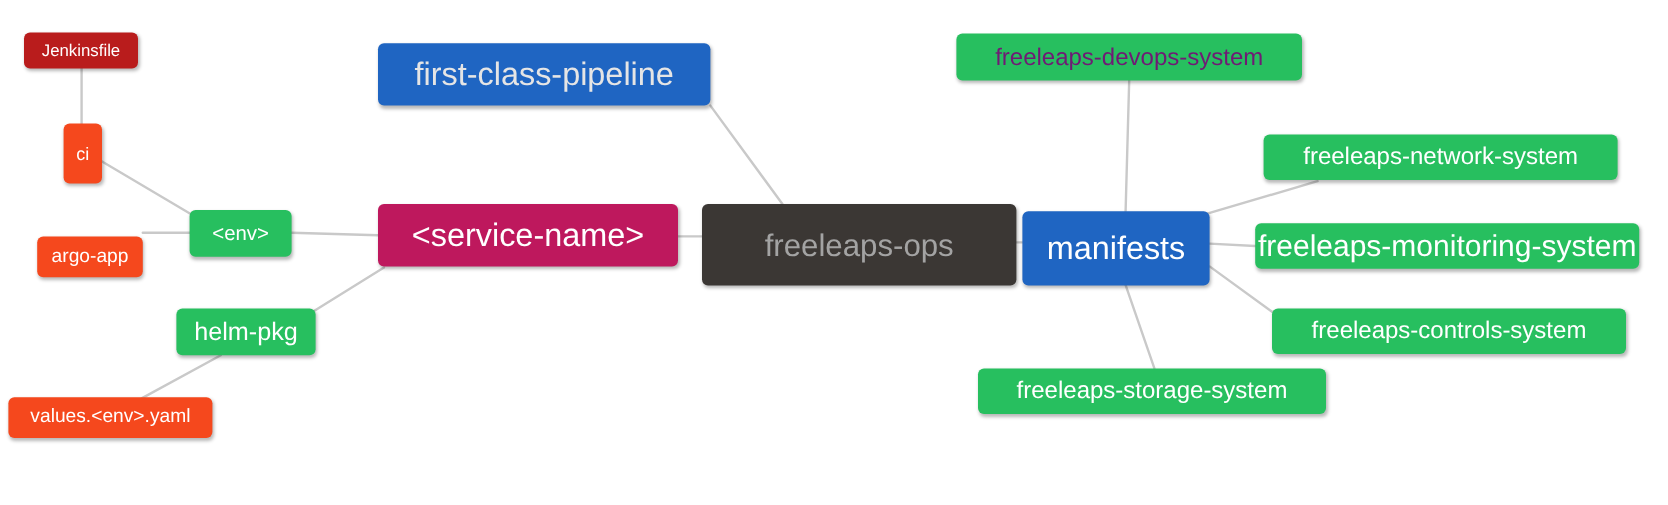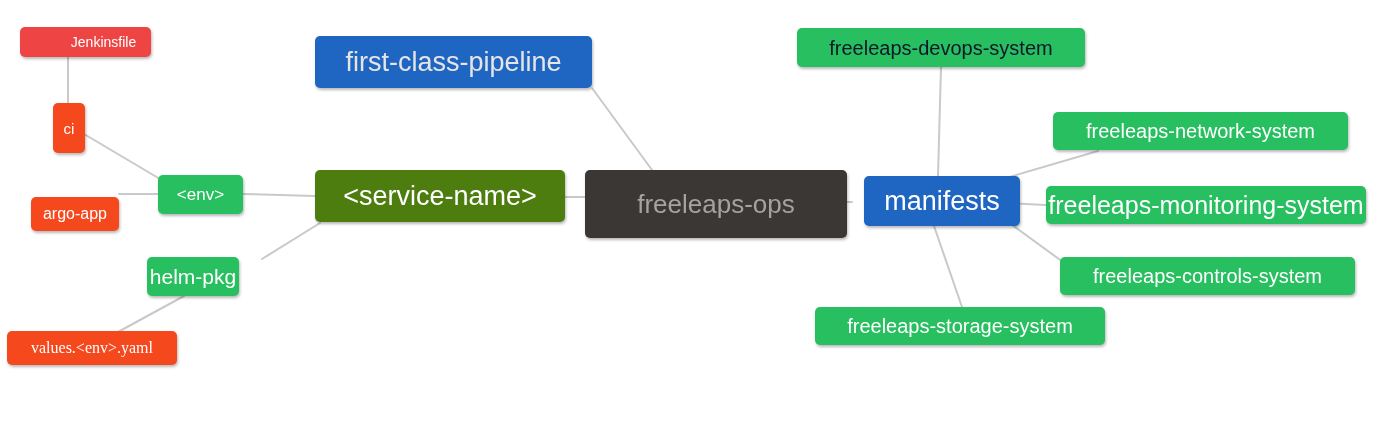--- a/index.html
+++ b/index.html
@@ -61,45 +61,45 @@
       <line x1="1008" y1="222" x2="1063" y2="262" class="edge" stroke="#c9c9c9"></line>
       <line x1="934" y1="226" x2="962" y2="307" class="edge" stroke="#c9c9c9"></line>
     </svg>
   <div id="node-layer">
       <div class="node" style="left: 585px; top: 170px; width: 262px; height: 68px; background: rgb(59, 55, 52); font-size: 26px; color: #a3a3a3;">
         <span>freeleaps-ops</span>
       </div>
       <div class="node" style="left: 315px; top: 36px; width: 277px; height: 52px; background: rgb(31, 101, 194); font-size: 27px; color: #e5e5e5;">
         <span>first-class-pipeline</span>
       </div>
-      <div class="node" style="left: 315px; top: 170px; width: 250px; height: 52px; background: #4d7c0f; font-size: 27px; color: rgb(255, 255, 255);">
+      <div class="node" style="left: 315px; top: 170px; width: 250px; height: 52px; background: #be185d; font-size: 27px; color: rgb(255, 255, 255);">
         <span>&lt;service-name&gt;</span>
       </div>
-      <div class="node" style="left: 852px; top: 176px; width: 156px; height: 50px; background: rgb(31, 101, 194); font-size: 27px; color: rgb(255, 255, 255); margin-left: 12px;">
+      <div class="node" style="left: 852px; top: 176px; width: 156px; height: 62px; background: rgb(31, 101, 194); font-size: 27px; color: rgb(255, 255, 255);">
         <span>manifests</span>
       </div>
       <div class="node" style="left: 158px; top: 175px; width: 85px; height: 39px; background: rgb(39, 191, 95); font-size: 17px; color: rgb(255, 255, 255);">
         <span>&lt;env&gt;</span>
       </div>
-      <div class="node" style="left: 147px; top: 257px; width: 92px; height: 39px; background: rgb(39, 191, 95); font-size: 21px; color: rgb(255, 255, 255);">
+      <div class="node" style="left: 147px; top: 257px; width: 116px; height: 39px; background: rgb(39, 191, 95); font-size: 21px; color: rgb(255, 255, 255);">
         <span>helm-pkg</span>
       </div>
       <div class="node" style="left: 53px; top: 103px; width: 32px; height: 50px; background: rgb(245, 72, 29); font-size: 15px; color: rgb(255, 255, 255);">
         <span>ci</span>
       </div>
       <div class="node" style="left: 31px; top: 177px; width: 88px; height: 34px; background: rgb(245, 72, 29); font-size: 16px; color: rgb(255, 255, 255); margin-top: 20px;">
         <span>argo-app</span>
       </div>
-      <div class="node" style="left: 20px; top: 27px; width: 95px; height: 30px; background: #ef4444; font-size: 14px; color: rgb(255, 255, 255); padding-left: 36px;">
+      <div class="node" style="left: 20px; top: 27px; width: 95px; height: 30px; background: #b91c1c; font-size: 14px; color: rgb(255, 255, 255);">
         <span>Jenkinsfile</span>
       </div>
-      <div class="node" style="left: 7px; top: 331px; width: 170px; height: 34px; background: rgb(245, 72, 29); font-size: 16px; color: rgb(255, 255, 255); font-family: Liberation Serif, serif;">
+      <div class="node" style="left: 7px; top: 331px; width: 170px; height: 34px; background: rgb(245, 72, 29); font-size: 16px; color: rgb(255, 255, 255);">
         <span>values.&lt;env&gt;.yaml</span>
       </div>
-      <div class="node" style="left: 797px; top: 28px; width: 288px; height: 39px; background: rgb(39, 191, 95); font-size: 20px; color: #0f172a;">
+      <div class="node" style="left: 797px; top: 28px; width: 288px; height: 39px; background: rgb(39, 191, 95); font-size: 20px; color: #701a75;">
         <span>freeleaps-devops-system</span>
       </div>
       <div class="node" style="left: 1053px; top: 112px; width: 295px; height: 38px; background: rgb(39, 191, 95); font-size: 20px; color: rgb(255, 255, 255);">
         <span>freeleaps-network-system</span>
       </div>
       <div class="node" style="left: 1046px; top: 186px; width: 320px; height: 38px; background: rgb(39, 191, 95); font-size: 25px; color: rgb(255, 255, 255);">
         <span>freeleaps-monitoring-system</span>
       </div>
       <div class="node" style="left: 1060px; top: 257px; width: 295px; height: 38px; background: rgb(39, 191, 95); font-size: 20px; color: rgb(255, 255, 255);">
         <span>freeleaps-controls-system</span>

